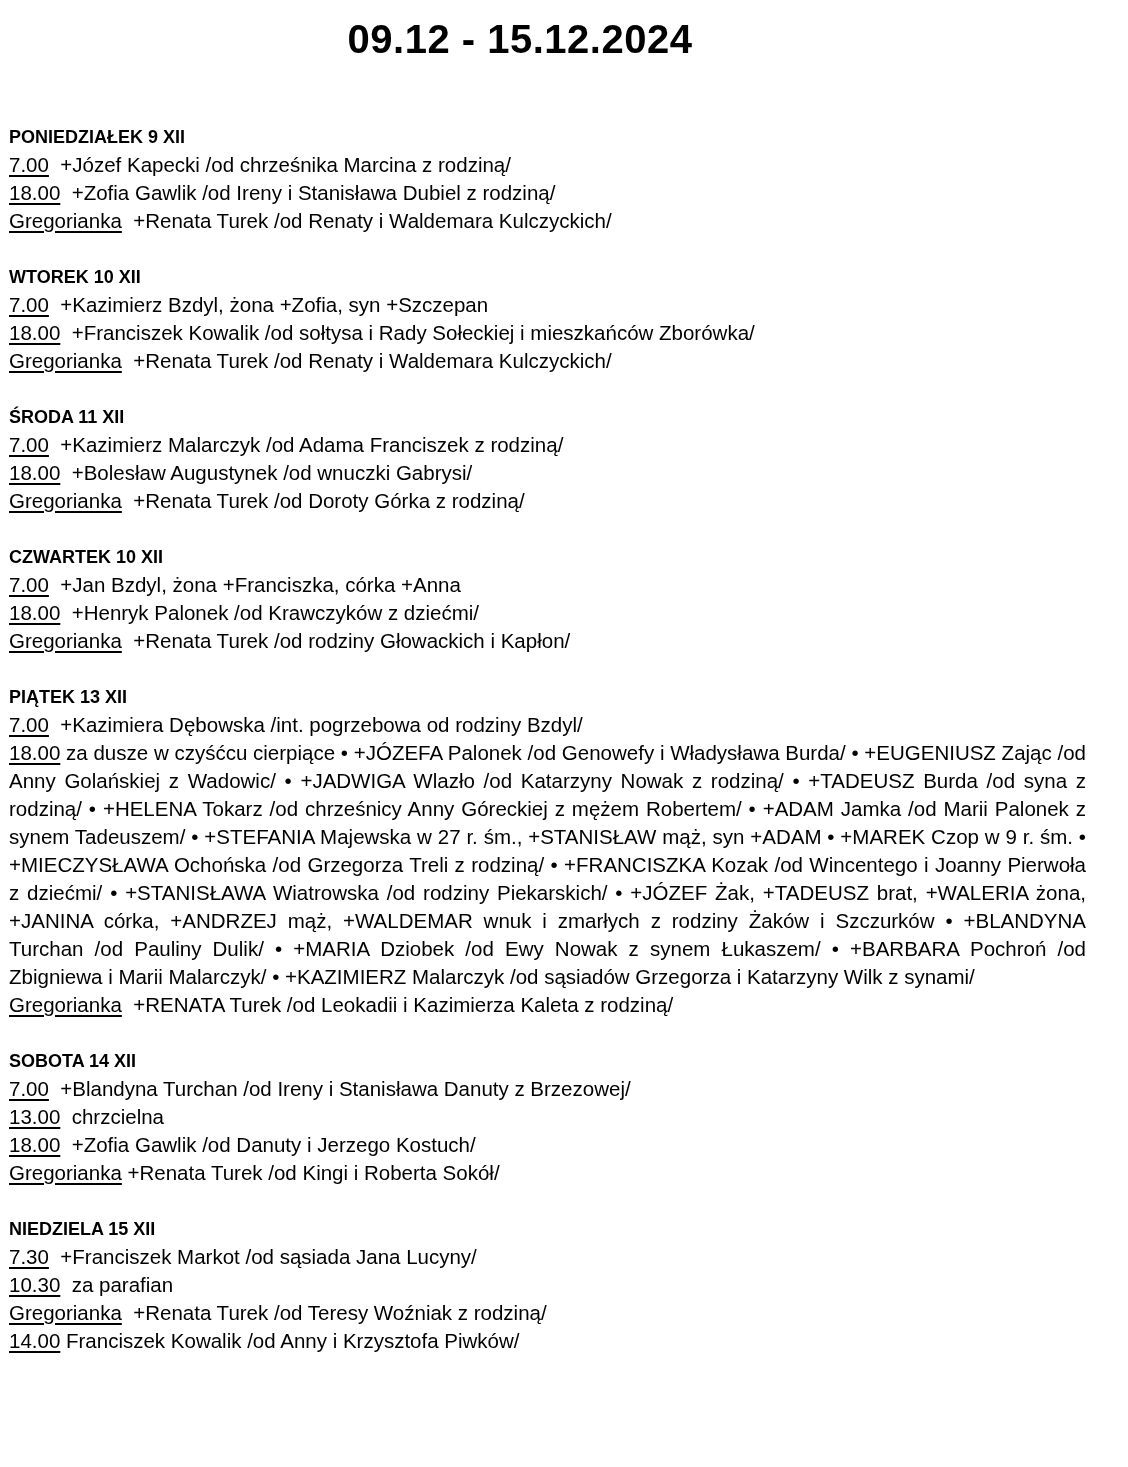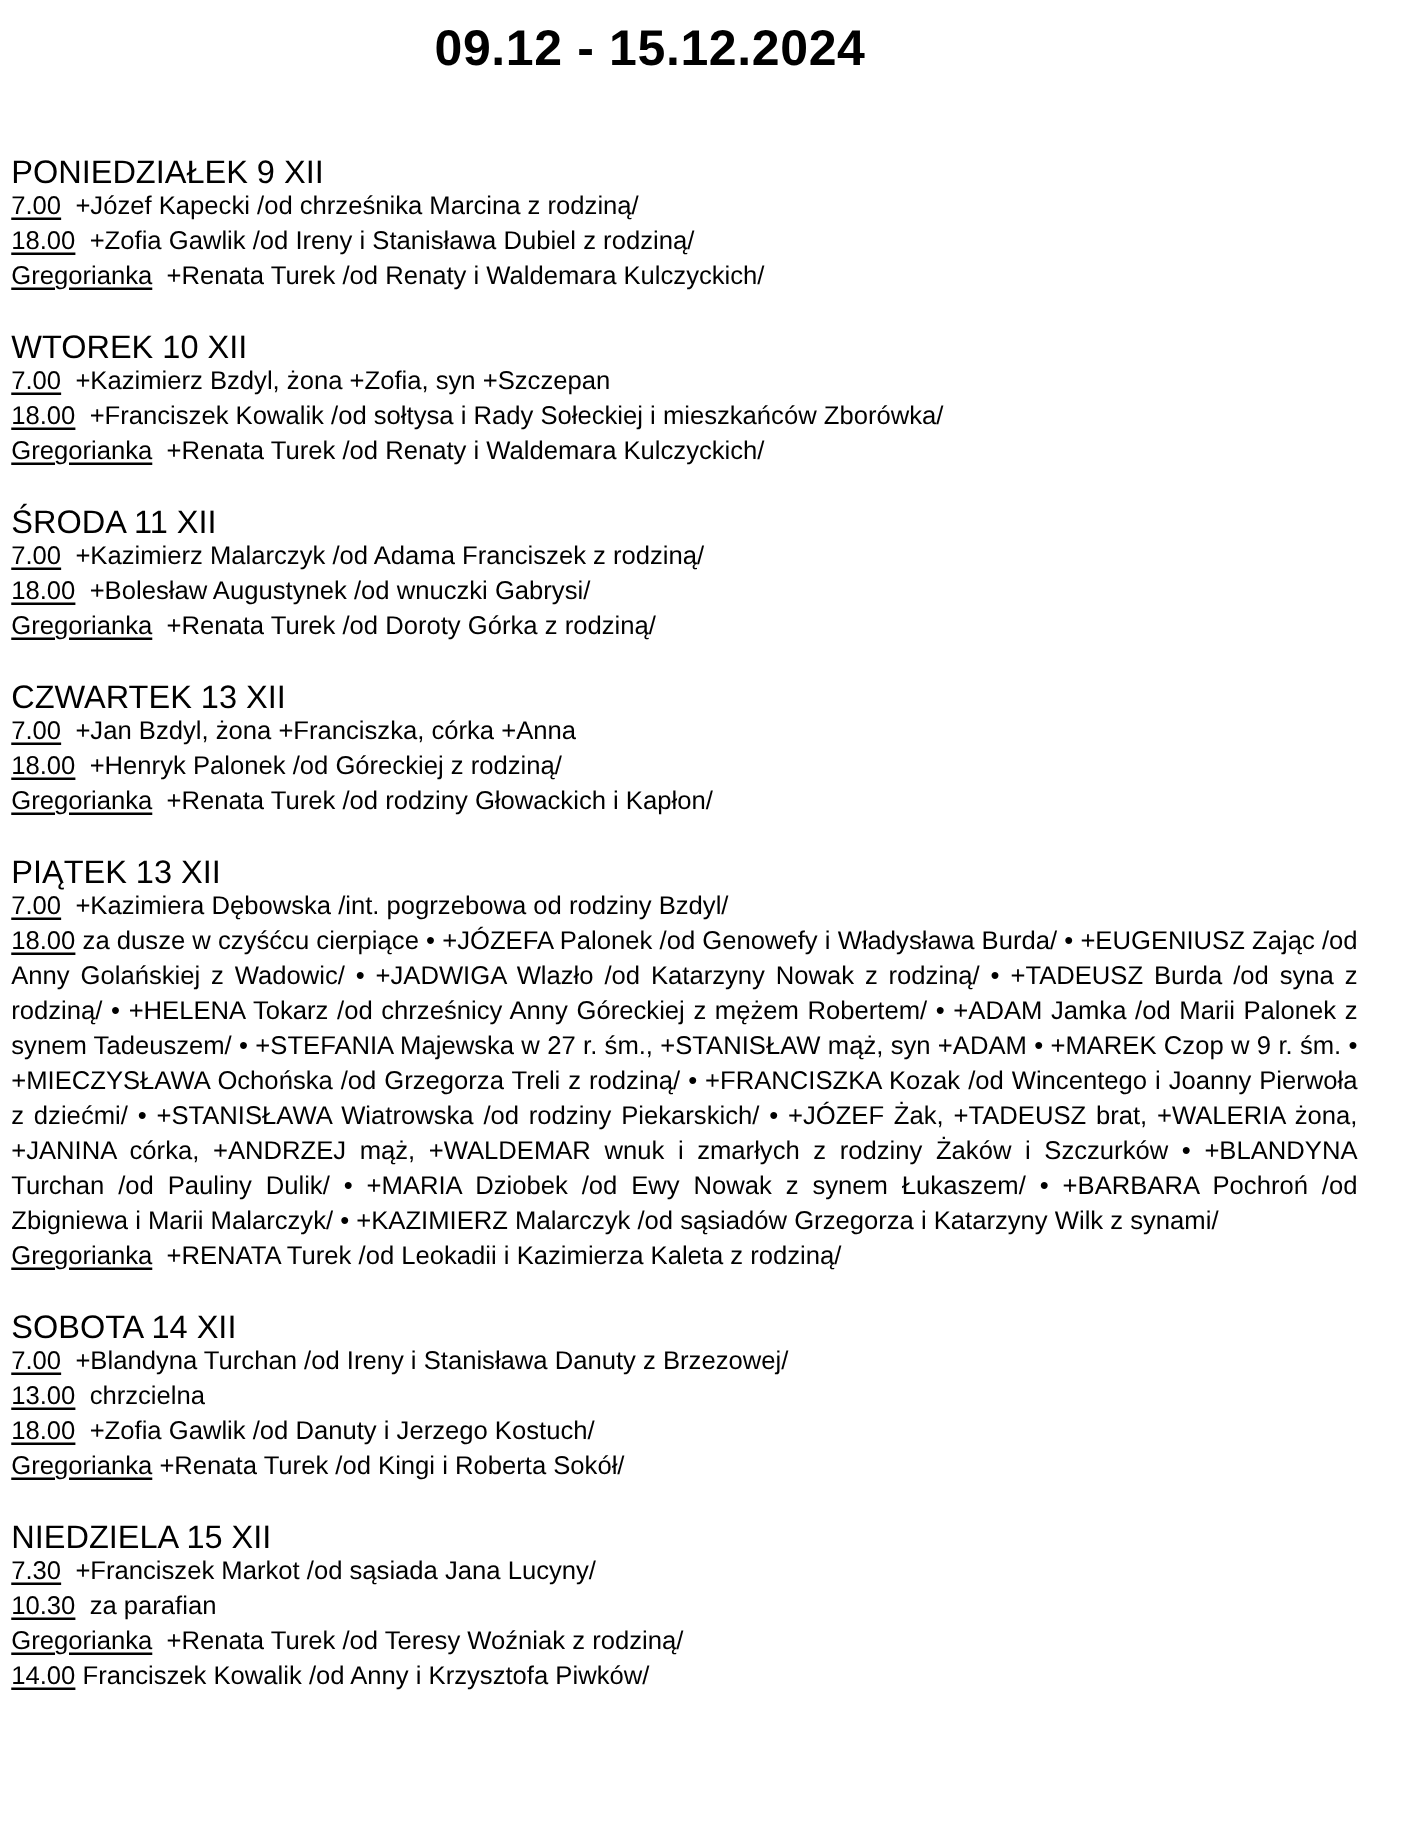--- a/index.html
+++ b/index.html
@@ -9,21 +9,21 @@
     color: #000000;
   }
   .page { position: relative; width: 1040px; height: 1467px; }
   .title {
     position: absolute; left: 0; right: 0; top: 14px;
     text-align: center; font-weight: bold; font-size: 40px; line-height: 50px;
     letter-spacing: 0.5px;
   }
   .days { position: absolute; left: 9px; top: 123px; width: 1077px; }
   .day { margin-bottom: 28px; }
-  .day-heading { font-weight: normal; font-size: 26px; line-height: 28px; }
+  .day-heading { font-weight: bold; font-size: 18px; line-height: 28px; }
   .entry { font-size: 20.5px; line-height: 28px; }
   .entry.justify { text-align: justify; }
   .time { text-decoration: underline; text-underline-offset: 3px; text-align: right; }
   .it { }
 </style>
 </head>
 <body>
 
 <div class="page">
   <div class="title">09.12 - 15.12.2024</div>
@@ -40,23 +40,23 @@
         <div class="entry"><span class="time">18.00</span>&nbsp; <span>+Franciszek Kowalik </span><span class="it">/od sołtysa i Rady Sołeckiej i mieszkańców Zborówka/</span></div>
         <div class="entry"><span class="time">Gregorianka</span>&nbsp; <span>+Renata Turek </span><span class="it">/od Renaty i Waldemara Kulczyckich/</span></div>
       </div>
       <div class="day">
         <div class="day-heading">ŚRODA 11 XII</div>
         <div class="entry"><span class="time">7.00</span>&nbsp; <span>+Kazimierz Malarczyk </span><span class="it">/od Adama Franciszek z rodziną/</span></div>
         <div class="entry"><span class="time">18.00</span>&nbsp; <span>+Bolesław Augustynek </span><span class="it">/od wnuczki Gabrysi/</span></div>
         <div class="entry"><span class="time">Gregorianka</span>&nbsp; <span>+Renata Turek </span><span class="it">/od Doroty Górka z rodziną/</span></div>
       </div>
       <div class="day">
-        <div class="day-heading">CZWARTEK 13 XII</div>
+        <div class="day-heading">CZWARTEK 10 XII</div>
         <div class="entry"><span class="time">7.00</span>&nbsp; <span>+Jan Bzdyl, żona +Franciszka, córka +Anna</span></div>
-        <div class="entry"><span class="time">18.00</span>&nbsp; <span>+Henryk Palonek </span><span class="it">/od Góreckiej z rodziną/</span></div>
+        <div class="entry"><span class="time">18.00</span>&nbsp; <span>+Henryk Palonek </span><span class="it">/od Krawczyków z dziećmi/</span></div>
         <div class="entry"><span class="time">Gregorianka</span>&nbsp; <span>+Renata Turek </span><span class="it">/od rodziny Głowackich i Kapłon/</span></div>
       </div>
       <div class="day">
         <div class="day-heading">PIĄTEK 13 XII</div>
         <div class="entry"><span class="time">7.00</span>&nbsp; <span>+Kazimiera Dębowska </span><span class="it">/int. pogrzebowa od rodziny Bzdyl/</span></div>
         <div class="entry justify"><span class="time">18.00</span> <span>za dusze w czyśćcu cierpiące • +JÓZEFA Palonek </span><span class="it">/od Genowefy i Władysława Burda/</span><span> • +EUGENIUSZ Zając </span><span class="it">/od Anny Golańskiej z Wadowic/</span><span> • +JADWIGA Wlazło </span><span class="it">/od Katarzyny Nowak z rodziną/</span><span> • +TADEUSZ Burda </span><span class="it">/od syna z rodziną/</span><span> • +HELENA Tokarz </span><span class="it">/od chrześnicy Anny Góreckiej z mężem Robertem/</span><span> • +ADAM Jamka </span><span class="it">/od Marii Palonek z synem Tadeuszem/</span><span> • +STEFANIA Majewska w 27 r. śm., +STANISŁAW mąż, syn +ADAM • +MAREK Czop w 9 r. śm. • +MIECZYSŁAWA Ochońska </span><span class="it">/od Grzegorza Treli z rodziną/</span><span> • +FRANCISZKA Kozak </span><span class="it">/od Wincentego i Joanny Pierwoła z dziećmi/</span><span> • +STANISŁAWA Wiatrowska </span><span class="it">/od rodziny Piekarskich/</span><span> • +JÓZEF Żak, +TADEUSZ brat, +WALERIA żona, +JANINA córka, +ANDRZEJ mąż, +WALDEMAR wnuk i zmarłych z rodziny Żaków i Szczurków • +BLANDYNA Turchan </span><span class="it">/od Pauliny Dulik/</span><span> • +MARIA Dziobek </span><span class="it">/od Ewy Nowak z synem Łukaszem/</span><span> • +BARBARA Pochroń </span><span class="it">/od Zbigniewa i Marii Malarczyk/</span><span> • +KAZIMIERZ Malarczyk </span><span class="it">/od sąsiadów Grzegorza i Katarzyny Wilk z synami/</span></div>
         <div class="entry"><span class="time">Gregorianka</span>&nbsp; <span>+RENATA Turek </span><span class="it">/od Leokadii i Kazimierza Kaleta z rodziną/</span></div>
       </div>
       <div class="day">
         <div class="day-heading">SOBOTA 14 XII</div>

